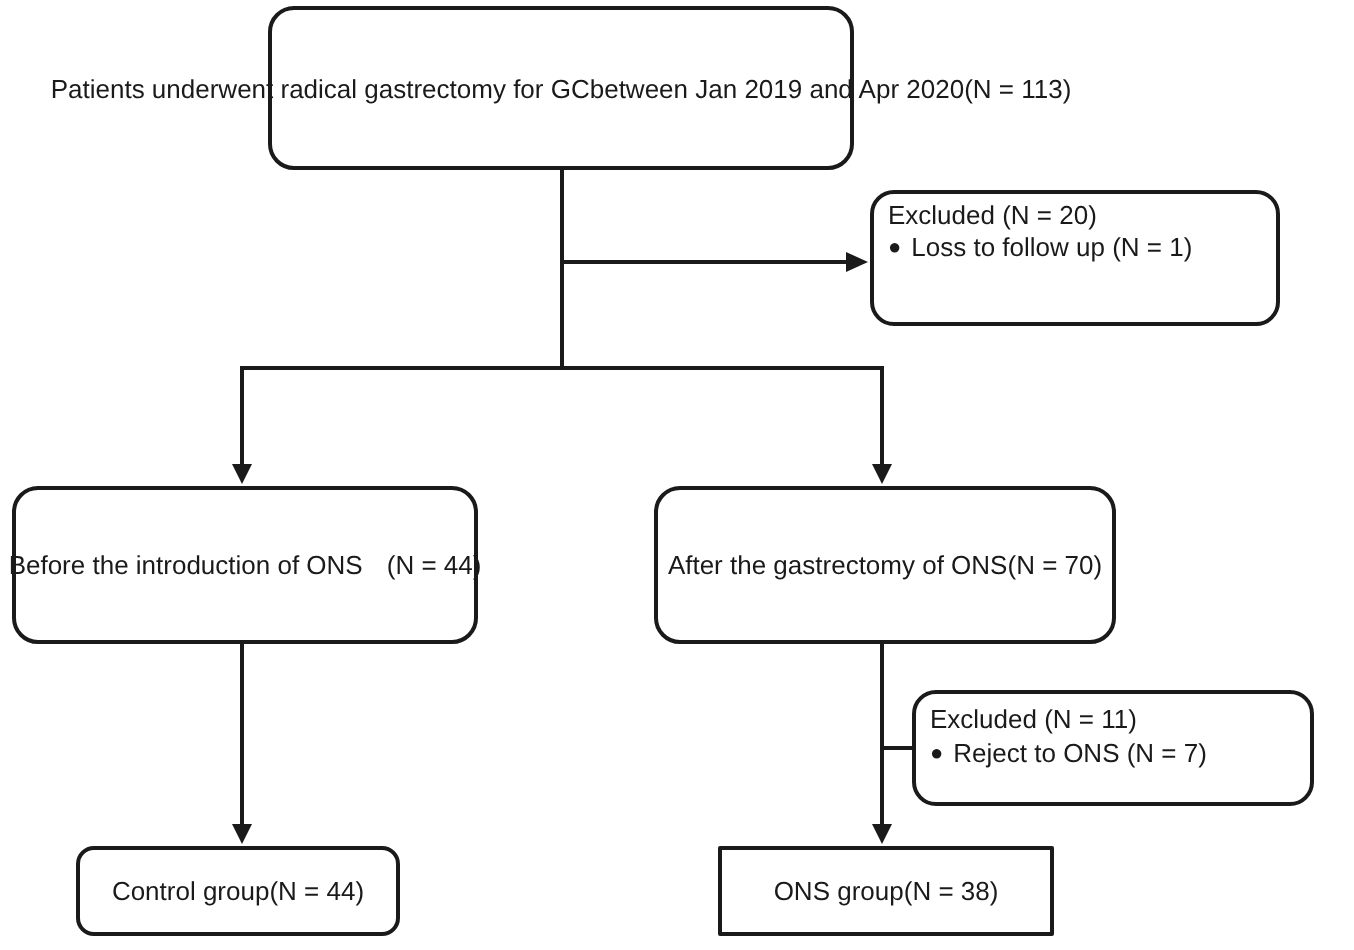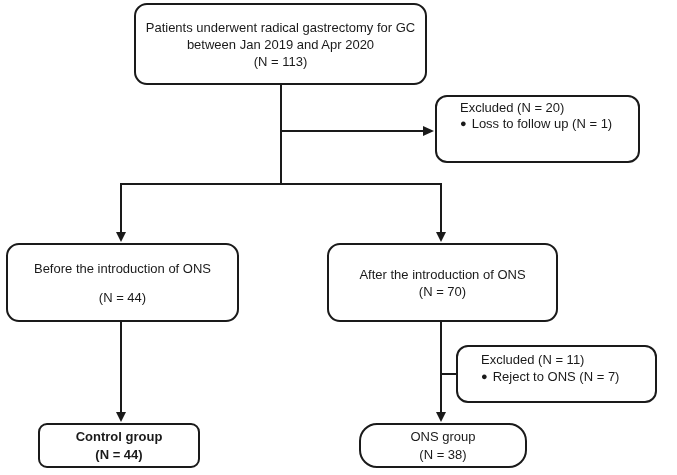--- a/index.html
+++ b/index.html
@@ -16,40 +16,40 @@
   }
   .box {
     position: absolute;
     box-sizing: border-box;
     border: 2px solid #1a1a1a;
     background: #ffffff;
     border-radius: 13px;
   }
   .box.centered {
     display: flex;
-    flex-direction: column;
+    flex-direction: row;
     align-items: center;
     justify-content: center;
     text-align: left;
   }
   .box .line { white-space: nowrap; }
   .box.list {
     border-radius: 12px;
-    padding: 3px 4px 0 23px;
+    padding: 3px 4px 0 7px;
     text-align: left;
   }
   .list-row { white-space: nowrap; }
   .bullet { margin-right: 5px; font-size: 11px; position: relative; top: -1px; }
   #top-box        { left: 134px; top: 3px;   width: 293px; height: 82px; }
   #excluded1-box  { left: 435px; top: 95px;  width: 205px; height: 68px; line-height: 16px; }
   #before-box     { left: 6px;   top: 243px; width: 233px; height: 79px; gap: 12px; }
   #after-box      { left: 327px; top: 243px; width: 231px; height: 79px; }
   #excluded2-box  { left: 456px; top: 345px; width: 201px; height: 58px; line-height: 17px; padding-top: 4px; }
-  #control-box    { left: 38px;  top: 423px; width: 162px; height: 45px; border-radius: 9px; line-height: 18px; font-weight: bold; }
-  #ons-box        { left: 359px; top: 423px; width: 168px; height: 45px; border-radius: 18px; line-height: 18px; }
+  #control-box    { left: 38px;  top: 423px; width: 162px; height: 45px; border-radius: 9px; line-height: 18px; }
+  #ons-box        { left: 359px; top: 423px; width: 168px; height: 45px; border-radius: 1px; line-height: 18px; }
   svg.connectors {
     position: absolute;
     left: 0; top: 0;
     width: 677px; height: 475px;
   }
   svg.connectors line, svg.connectors path {
     stroke: #1a1a1a;
     stroke-width: 2;
     fill: none;
   }
@@ -91,21 +91,21 @@
     <div class="list-row">Excluded (N = 20)</div>
     <div class="list-row"><span class="bullet">●</span><span>Loss to follow up (N = 1)</span></div>
   </div>
 
   <div class="box centered" id="before-box">
     <div class="line">Before the introduction of ONS</div>
     <div class="line">(N = 44)</div>
   </div>
 
   <div class="box centered" id="after-box">
-    <div class="line">After the introduction of ONS</div>
+    <div class="line">After the gastrectomy of ONS</div>
     <div class="line">(N = 70)</div>
   </div>
 
   <div class="box list" id="excluded2-box">
     <div class="list-row">Excluded (N = 11)</div>
     <div class="list-row"><span class="bullet">●</span><span>Reject to ONS (N = 7)</span></div>
   </div>
 
   <div class="box centered" id="control-box">
     <div class="line">Control group</div>

